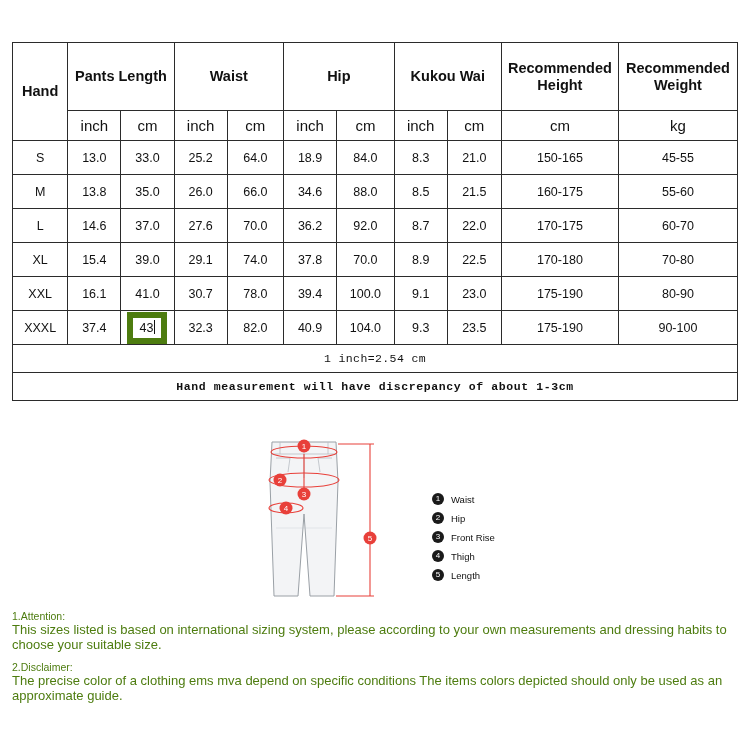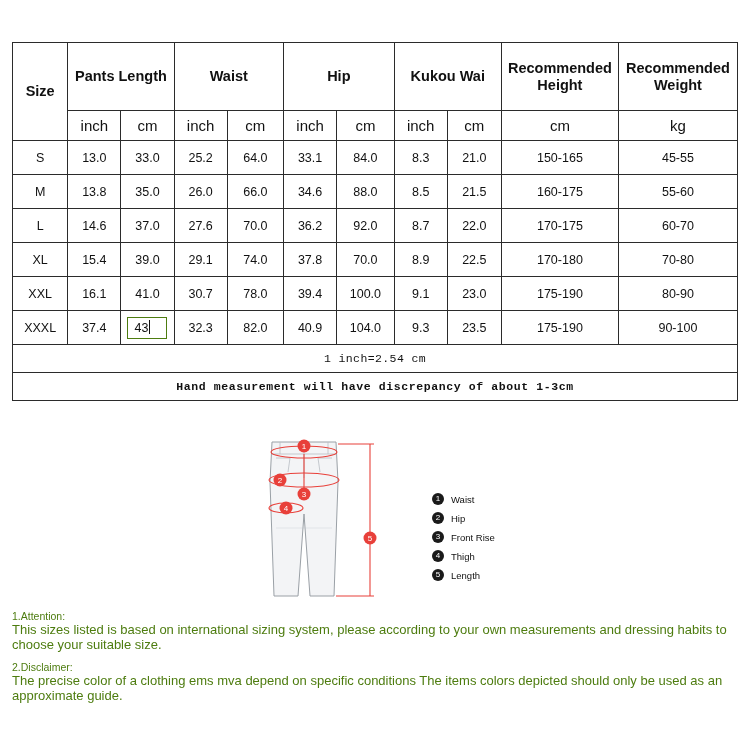--- a/index.html
+++ b/index.html
@@ -54,21 +54,21 @@
   }
   td.sizecell { font-size: 12.5px; }
 
   .editable-cell {
     position: relative;
   }
   .editable-box {
     display: inline-block;
     min-width: 40px;
     padding: 2px 6px 2px 6px;
-    border: 1px solid #4d7c0f;
+    border: 6px solid #4d7c0f;
     background: #ffffff;
     font-size: 12.5px;
     line-height: 16px;
     text-align: left;
     color: #111;
     position: relative;
   }
   .caret {
     display: inline-block;
     width: 1px;
@@ -156,21 +156,21 @@
           <col style="width:53px">
         <col style="width:50px">
           <col style="width:54px">
         <col style="width:50px">
           <col style="width:51px">
         <col style="width:110px">
         <col style="width:112px">
       </colgroup>
       <tbody>
           <tr class="head-row">
-        <th rowspan="2">Size</th>
+        <th rowspan="2">Hand</th>
         <th colspan="2">Pants Length</th>
         <th colspan="2">Waist</th>
         <th colspan="2">Hip</th>
         <th colspan="2">Kukou Wai</th>
         <th rowspan="1">Recommended Height</th>
         <th rowspan="1">Recommended Weight</th>
       </tr>
       <tr class="unit-row">
         <td>inch</td>
         <td>cm</td>
@@ -183,21 +183,21 @@
         <td>cm</td>
         <td>kg</td>
       </tr>
 
       <tr class="data-row">
         <td class="sizecell">S</td>
         <td>13.0</td>
         <td>33.0</td>
         <td>25.2</td>
         <td>64.0</td>
-        <td>33.1</td>
+        <td>18.9</td>
         <td>84.0</td>
         <td>8.3</td>
         <td>21.0</td>
         <td>150-165</td>
         <td>45-55</td>
       </tr>
 
       <tr class="data-row">
         <td class="sizecell">M</td>
         <td>13.8</td>

